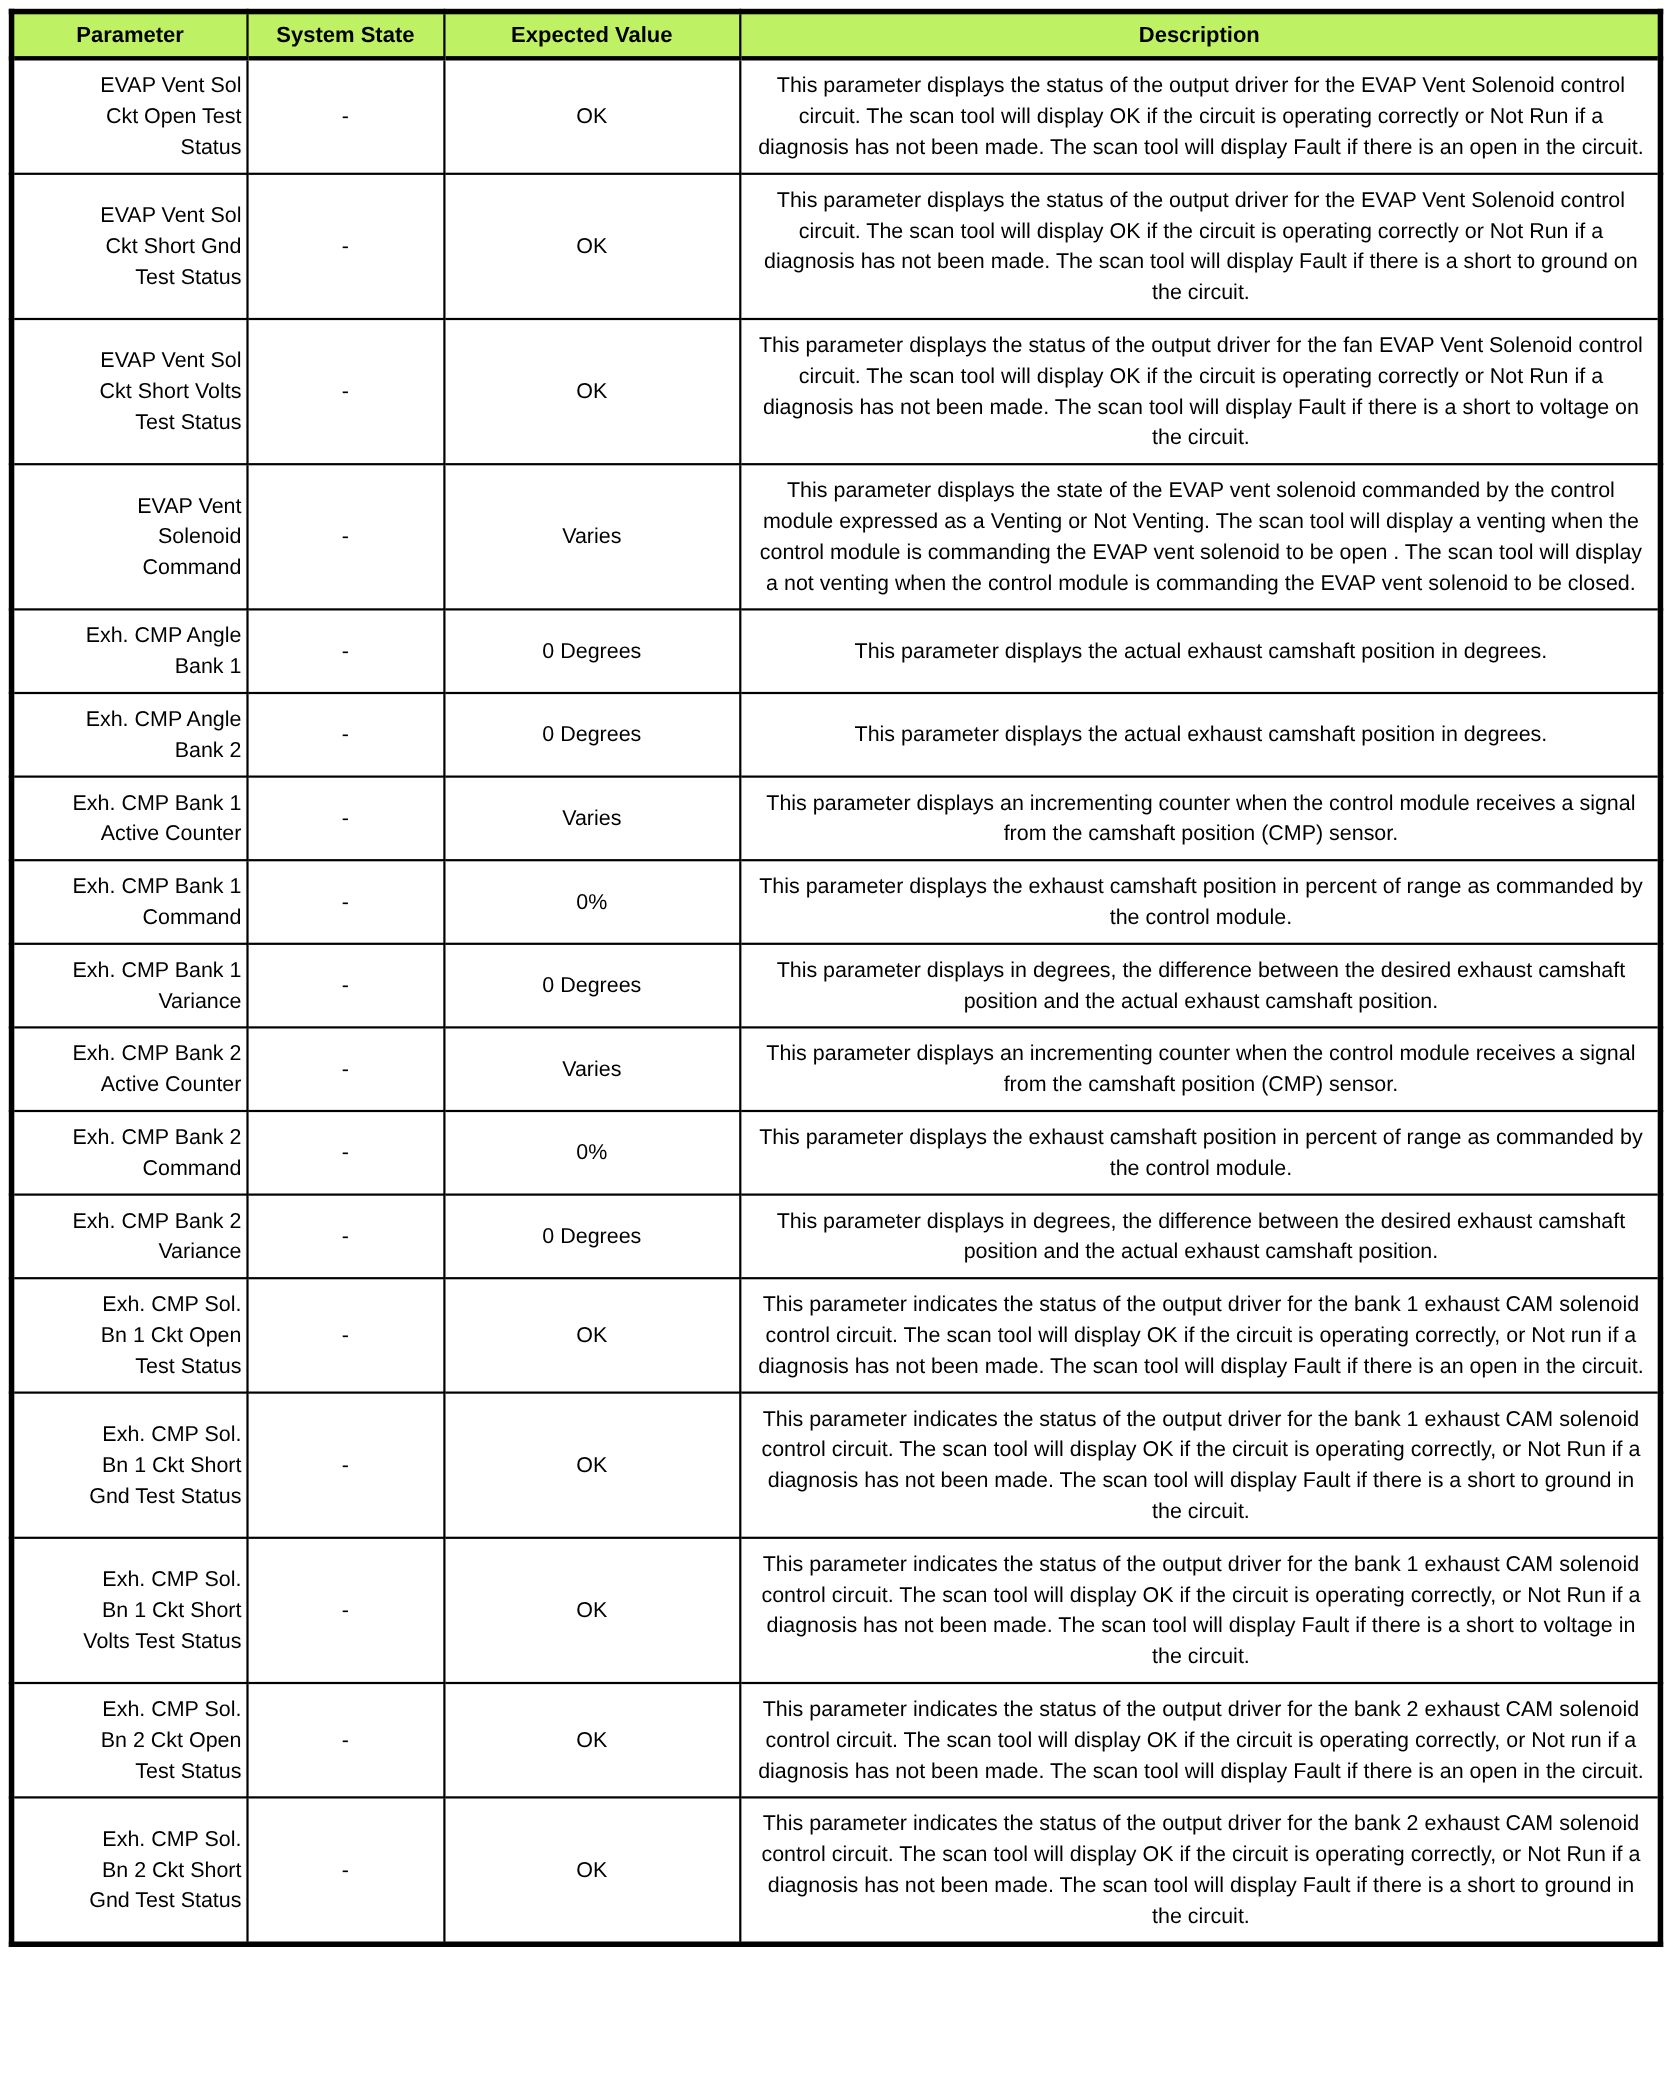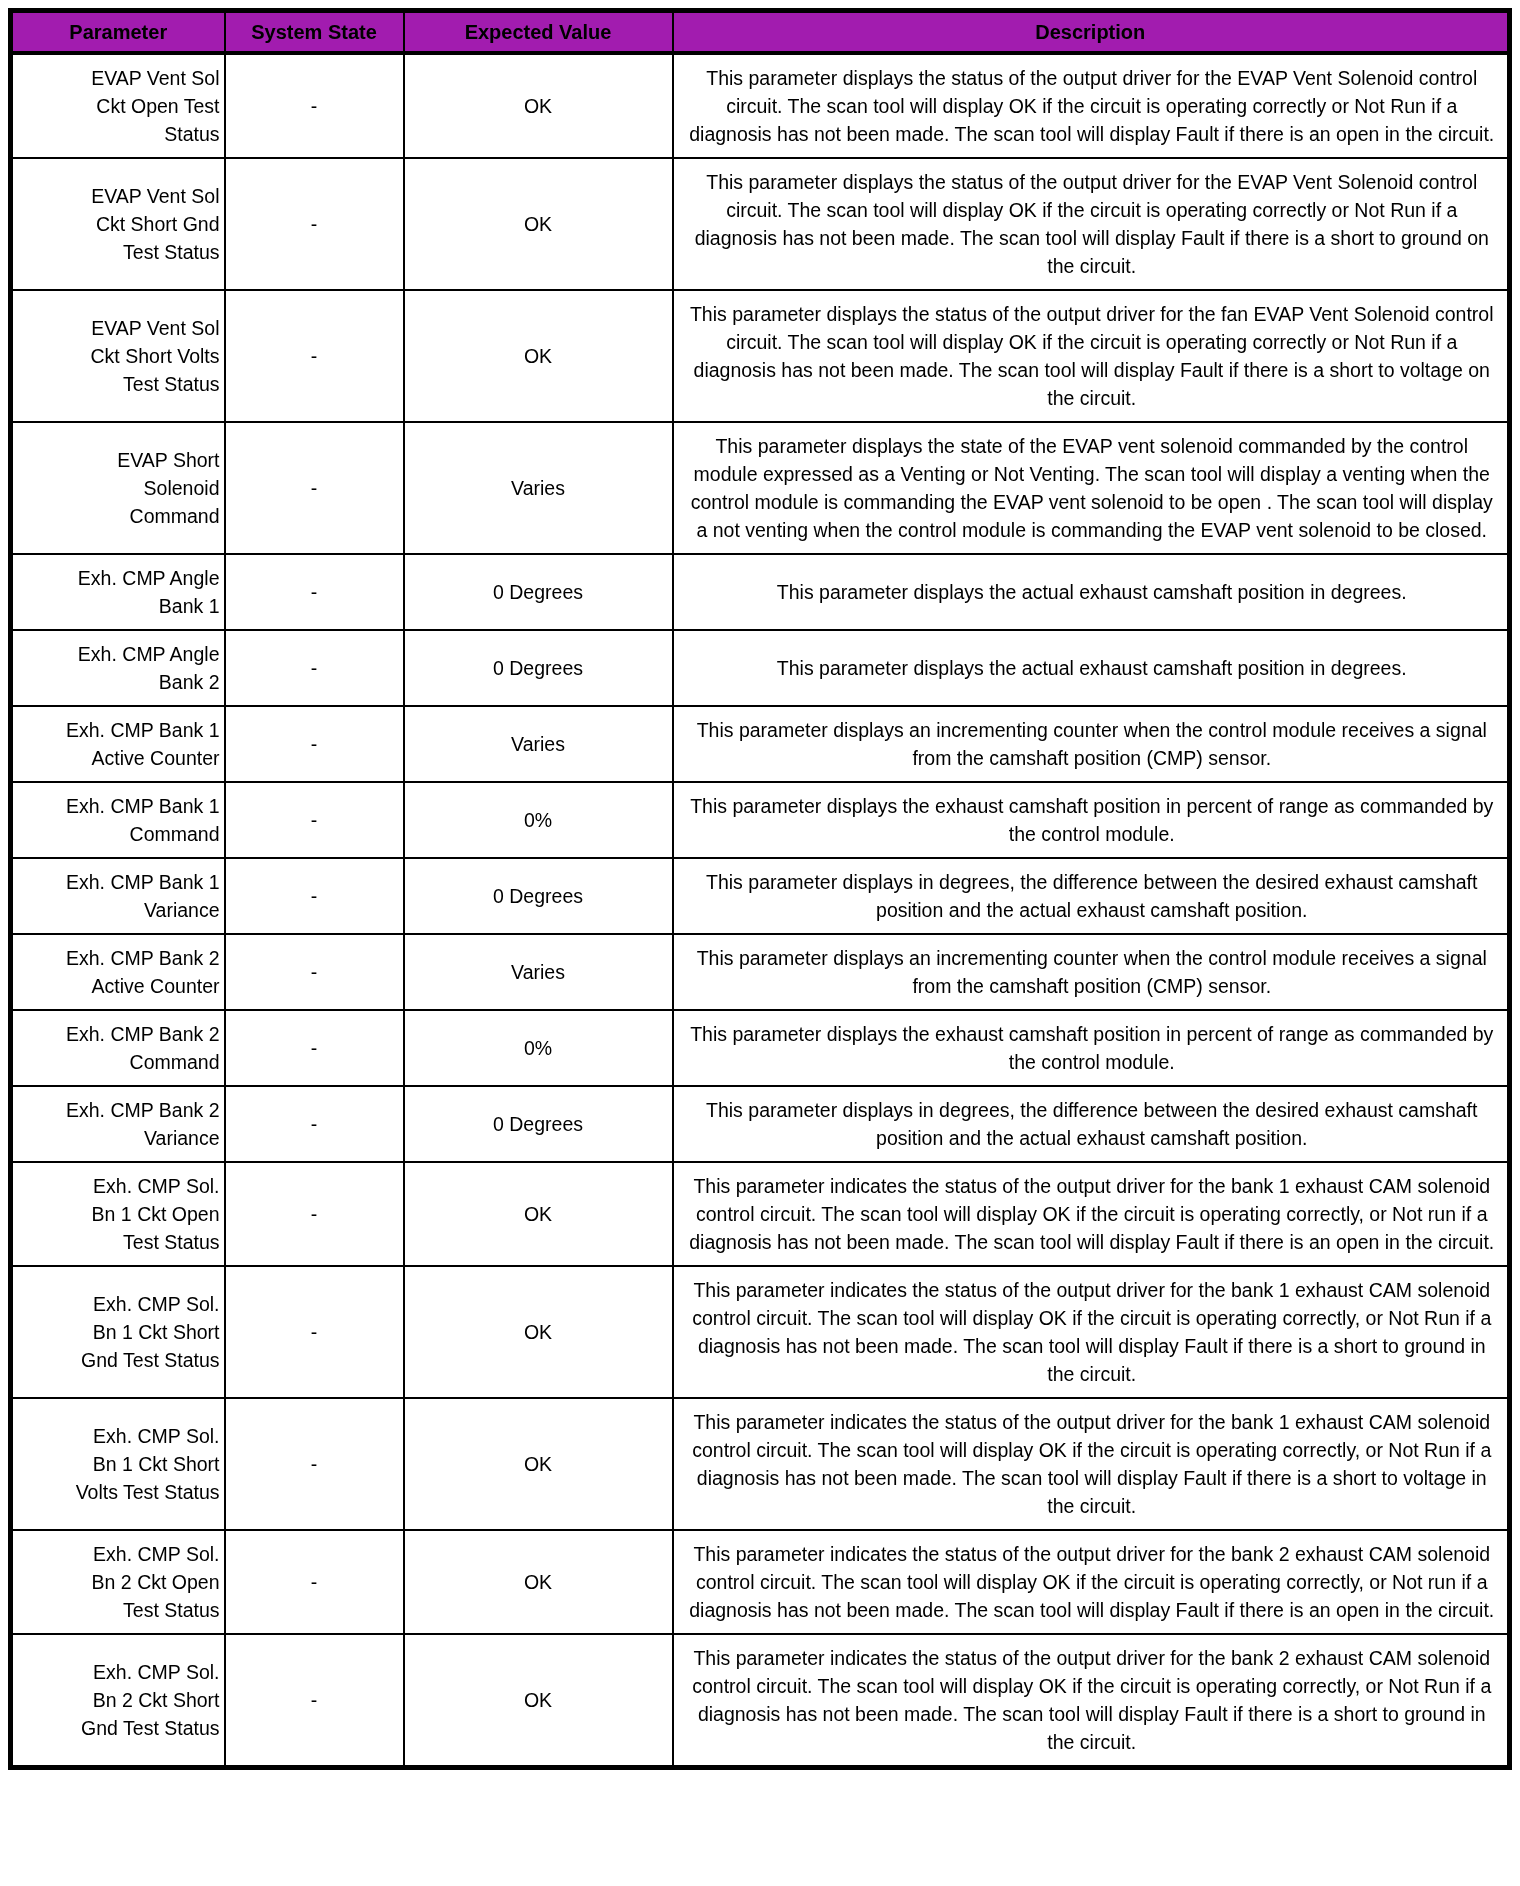--- a/index.html
+++ b/index.html
@@ -28,21 +28,21 @@
   col.c-value  { width: 269px; }
   col.c-desc   { width: auto;  }
   th {
     border: 2px solid #000000;
     border-bottom: 4px solid #000000;
     font-size: 20px;
     line-height: 28px;
     font-weight: bold;
     text-align: center;
     padding: 5px 4px;
-    background: #a21caf;
+    background: #bef264;
   }
   td {
     border: 2px solid #000000;
     font-size: 19.5px;
     line-height: 28px;
     vertical-align: middle;
     padding: 9px 8px;
     background: #ffffff;
   }
   td.cell-param {
@@ -98,21 +98,21 @@
   </tr>
         <tr>
     <td class="cell-param">EVAP Vent Sol
 Ckt Short Volts
 Test Status</td>
     <td class="cell-state">-</td>
     <td class="cell-value">OK</td>
     <td class="cell-desc">This parameter displays the status of the output driver for the fan EVAP Vent Solenoid control circuit. The scan tool will display OK if the circuit is operating correctly or Not Run if a diagnosis has not been made. The scan tool will display Fault if there is a short to voltage on the circuit.</td>
   </tr>
         <tr>
-    <td class="cell-param">EVAP Short
+    <td class="cell-param">EVAP Vent
 Solenoid
 Command</td>
     <td class="cell-state">-</td>
     <td class="cell-value">Varies</td>
     <td class="cell-desc">This parameter displays the state of the EVAP vent solenoid commanded by the control module expressed as a Venting or Not Venting. The scan tool will display a venting when the control module is commanding the EVAP vent solenoid to be open . The scan tool will display a not venting when the control module is commanding the EVAP vent solenoid to be closed.</td>
   </tr>
         <tr>
     <td class="cell-param">Exh. CMP Angle
 Bank 1</td>
     <td class="cell-state">-</td>

